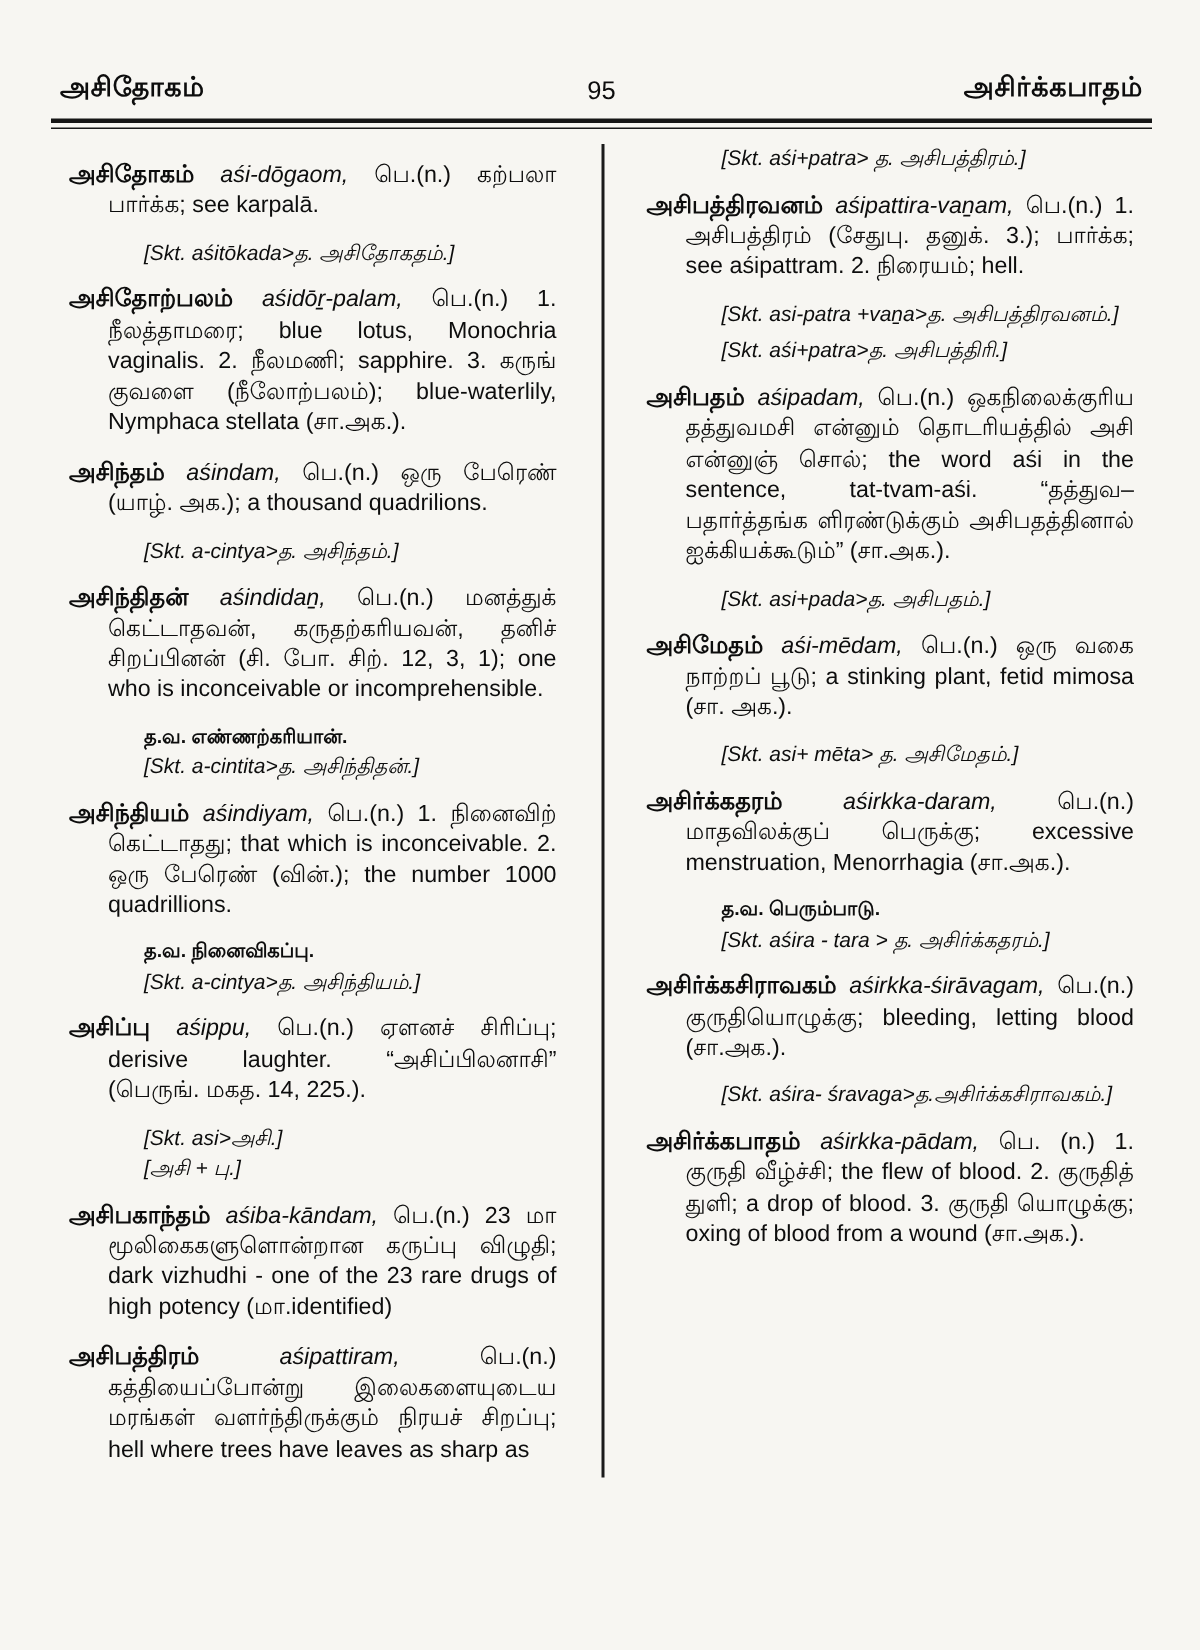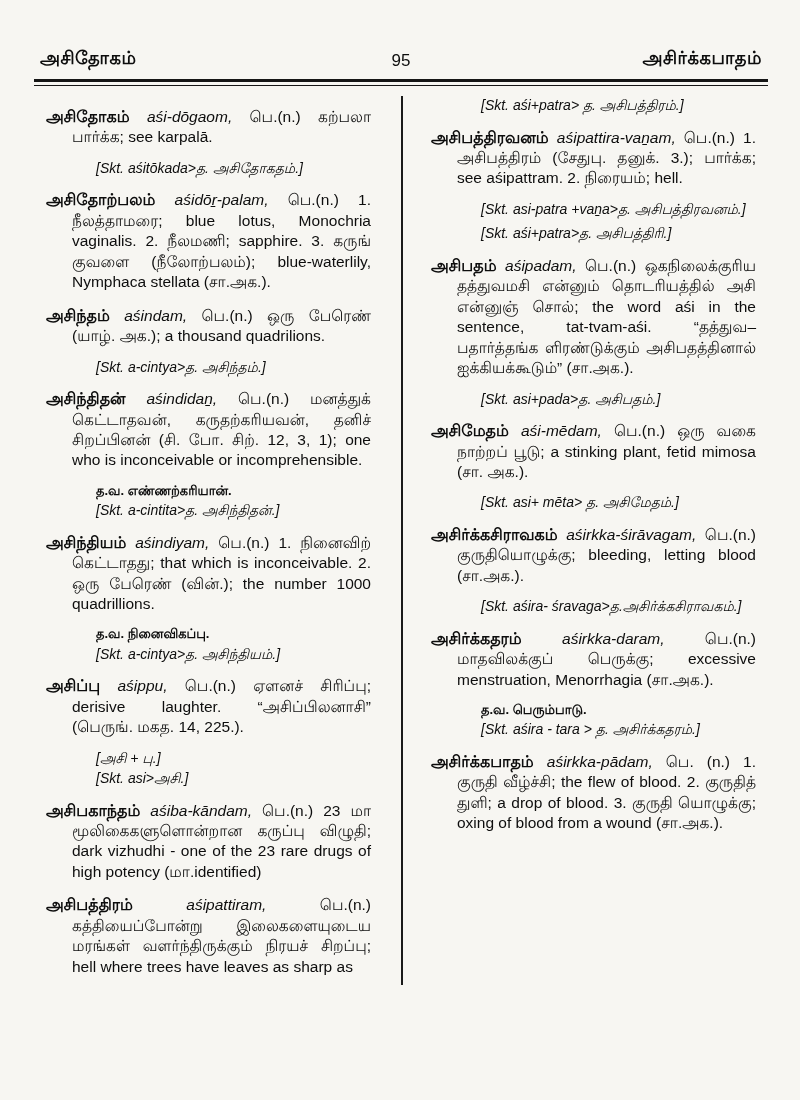--- a/index.html
+++ b/index.html
@@ -97,22 +97,22 @@
   <div class="tv">த.வ. எண்ணற்கரியான்.</div>
           <div class="etym">[Skt. a-cintita&gt;த. அசிந்திதன்.]</div>
         </div>
         <div class="entry">
     <p class="entry-text"><span class="hw">அசிந்தியம்</span><span class="tr"> aśindiyam,</span><span class="bd"> பெ.(n.) 1. நினைவிற் கெட்டாதது; that which is inconceivable. 2. ஒரு பேரெண் (வின்.); the number 1000 quadrillions.</span></p>
   <div class="tv">த.வ. நினைவிகப்பு.</div>
           <div class="etym">[Skt. a-cintya&gt;த. அசிந்தியம்.]</div>
         </div>
         <div class="entry">
     <p class="entry-text"><span class="hw">அசிப்பு</span><span class="tr"> aśippu,</span><span class="bd"> பெ.(n.) ஏளனச் சிரிப்பு; derisive laughter. “அசிப்பிலனாசி” (பெருங். மகத. 14, 225.).</span></p>
-  <div class="etym">[அசி + பு.]</div>
-          <div class="etym">[Skt. asi&gt;அசி.]</div>
+  <div class="etym">[Skt. asi&gt;அசி.]</div>
+          <div class="etym">[அசி + பு.]</div>
         </div>
         <div class="entry">
     <p class="entry-text"><span class="hw">அசிபகாந்தம்</span><span class="tr"> aśiba-kāndam,</span><span class="bd"> பெ.(n.) 23 மா மூலிகைகளுளொன்றான கருப்பு விழுதி; dark vizhudhi - one of the 23 rare drugs of high potency (மா.identified)</span></p>
   </div>
         <div class="entry">
     <p class="entry-text"><span class="hw">அசிபத்திரம்</span><span class="tr"> aśipattiram,</span><span class="bd"> பெ.(n.) கத்தியைப்போன்று இலைகளையுடைய மரங்கள் வளர்ந்திருக்கும் நிரயச் சிறப்பு; hell where trees have leaves as sharp as</span></p>
   </div>
       </div>
     <div class="divider"></div>
     <div class="col right" id="col-right">
@@ -128,27 +128,27 @@
         </div>
         <div class="entry">
     <p class="entry-text"><span class="hw">அசிபதம்</span><span class="tr"> aśipadam,</span><span class="bd"> பெ.(n.) ஒகநிலைக்குரிய தத்துவமசி என்னும் தொடரியத்தில் அசி என்னுஞ் சொல்; the word aśi in the sentence, tat-tvam-aśi. “தத்துவ–பதார்த்தங்க ளிரண்டுக்கும் அசிபதத்தினால் ஐக்கியக்கூடும்” (சா.அக.).</span></p>
   <div class="etym">[Skt. asi+pada&gt;த. அசிபதம்.]</div>
         </div>
         <div class="entry">
     <p class="entry-text"><span class="hw">அசிமேதம்</span><span class="tr"> aśi-mēdam,</span><span class="bd"> பெ.(n.) ஒரு வகை நாற்றப் பூடு; a stinking plant, fetid mimosa (சா. அக.).</span></p>
   <div class="etym">[Skt. asi+ mēta&gt; த. அசிமேதம்.]</div>
         </div>
         <div class="entry">
-    <p class="entry-text"><span class="hw">அசிர்க்கசிராவகம்</span><span class="tr"> aśirkka-śirāvagam,</span><span class="bd"> பெ.(n.) குருதியொழுக்கு; bleeding, letting blood (சா.அக.).</span></p>
-  <div class="etym">[Skt. aśira- śravaga&gt;த.அசிர்க்கசிராவகம்.]</div>
-        </div>
-        <div class="entry">
     <p class="entry-text"><span class="hw">அசிர்க்கதரம்</span><span class="tr"> aśirkka-daram,</span><span class="bd"> பெ.(n.) மாதவிலக்குப் பெருக்கு; excessive menstruation, Menorrhagia (சா.அக.).</span></p>
   <div class="tv">த.வ. பெரும்பாடு.</div>
           <div class="etym">[Skt. aśira - tara &gt; த. அசிர்க்கதரம்.]</div>
+        </div>
+        <div class="entry">
+    <p class="entry-text"><span class="hw">அசிர்க்கசிராவகம்</span><span class="tr"> aśirkka-śirāvagam,</span><span class="bd"> பெ.(n.) குருதியொழுக்கு; bleeding, letting blood (சா.அக.).</span></p>
+  <div class="etym">[Skt. aśira- śravaga&gt;த.அசிர்க்கசிராவகம்.]</div>
         </div>
         <div class="entry">
     <p class="entry-text"><span class="hw">அசிர்க்கபாதம்</span><span class="tr"> aśirkka-pādam,</span><span class="bd"> பெ. (n.) 1. குருதி வீழ்ச்சி; the flew of blood. 2. குருதித் துளி; a drop of blood. 3. குருதி யொழுக்கு; oxing of blood from a wound (சா.அக.).</span></p>
   </div>
       </div>
   </div>
 
 </div>
 
 </body></html>

